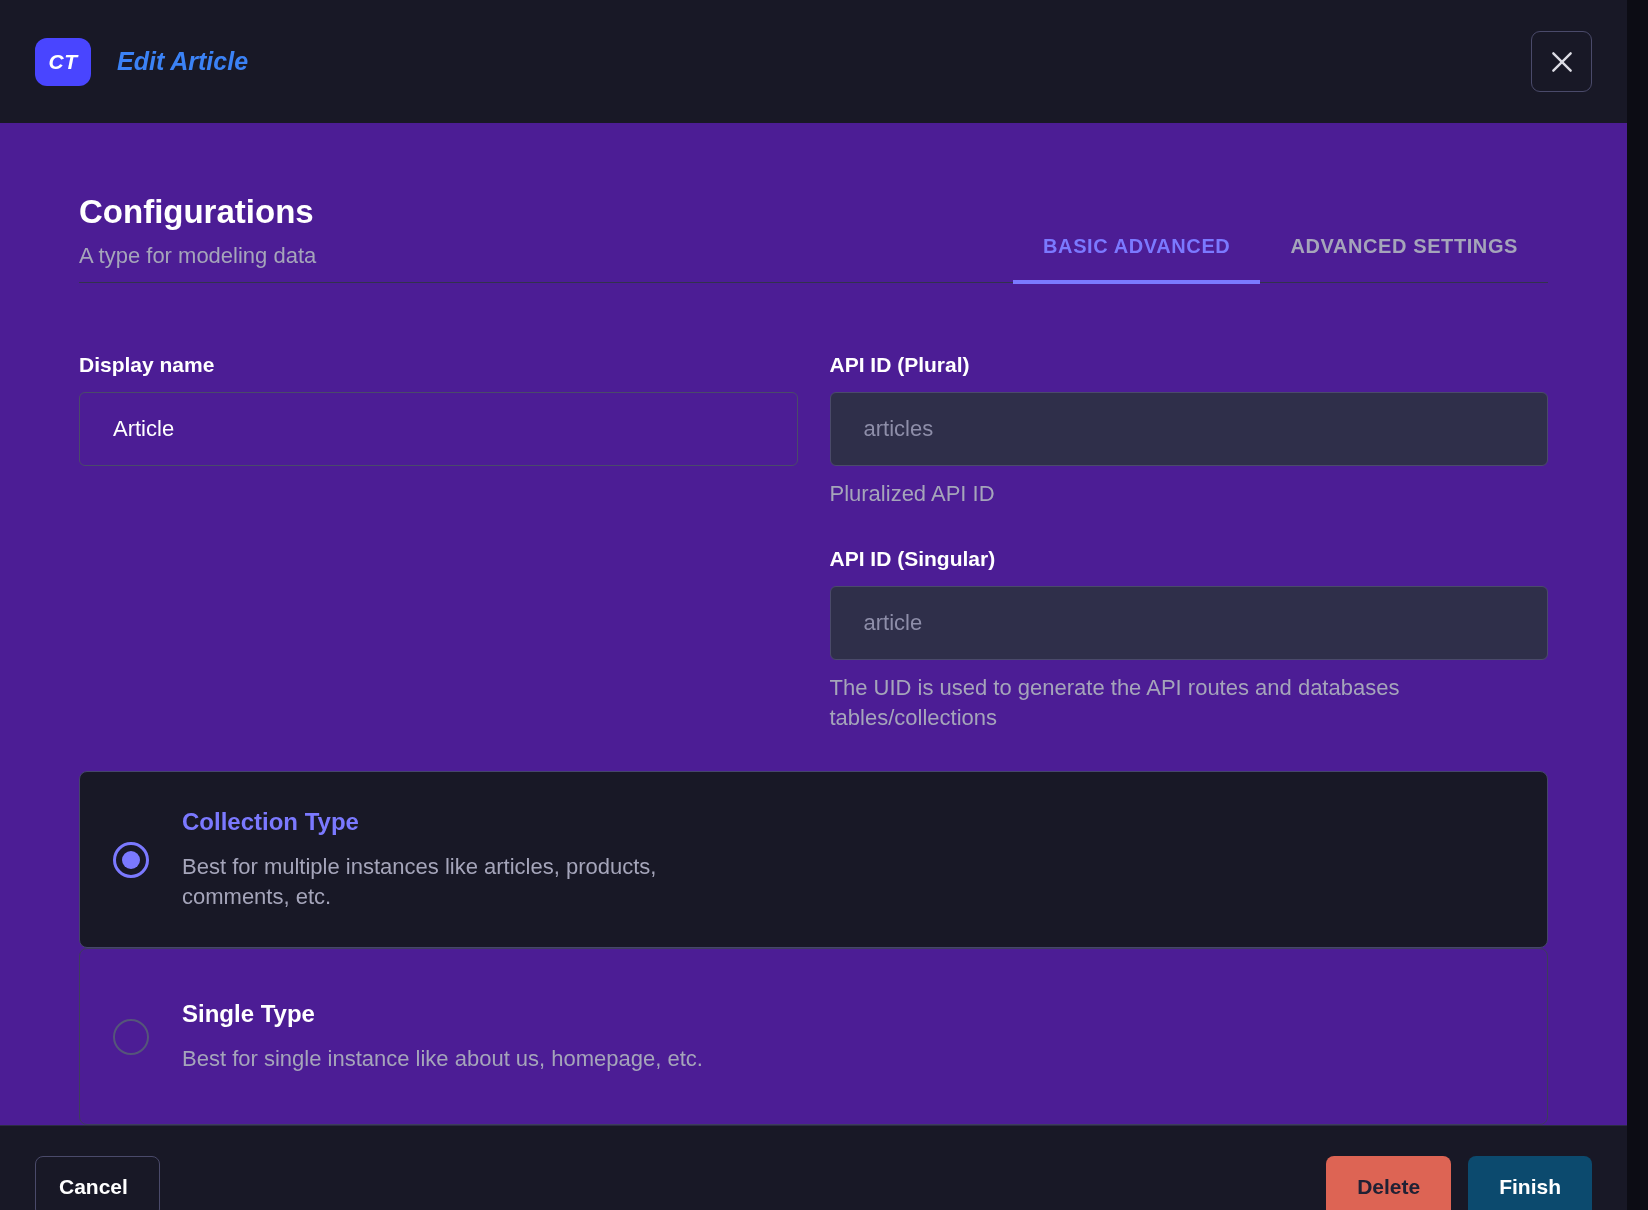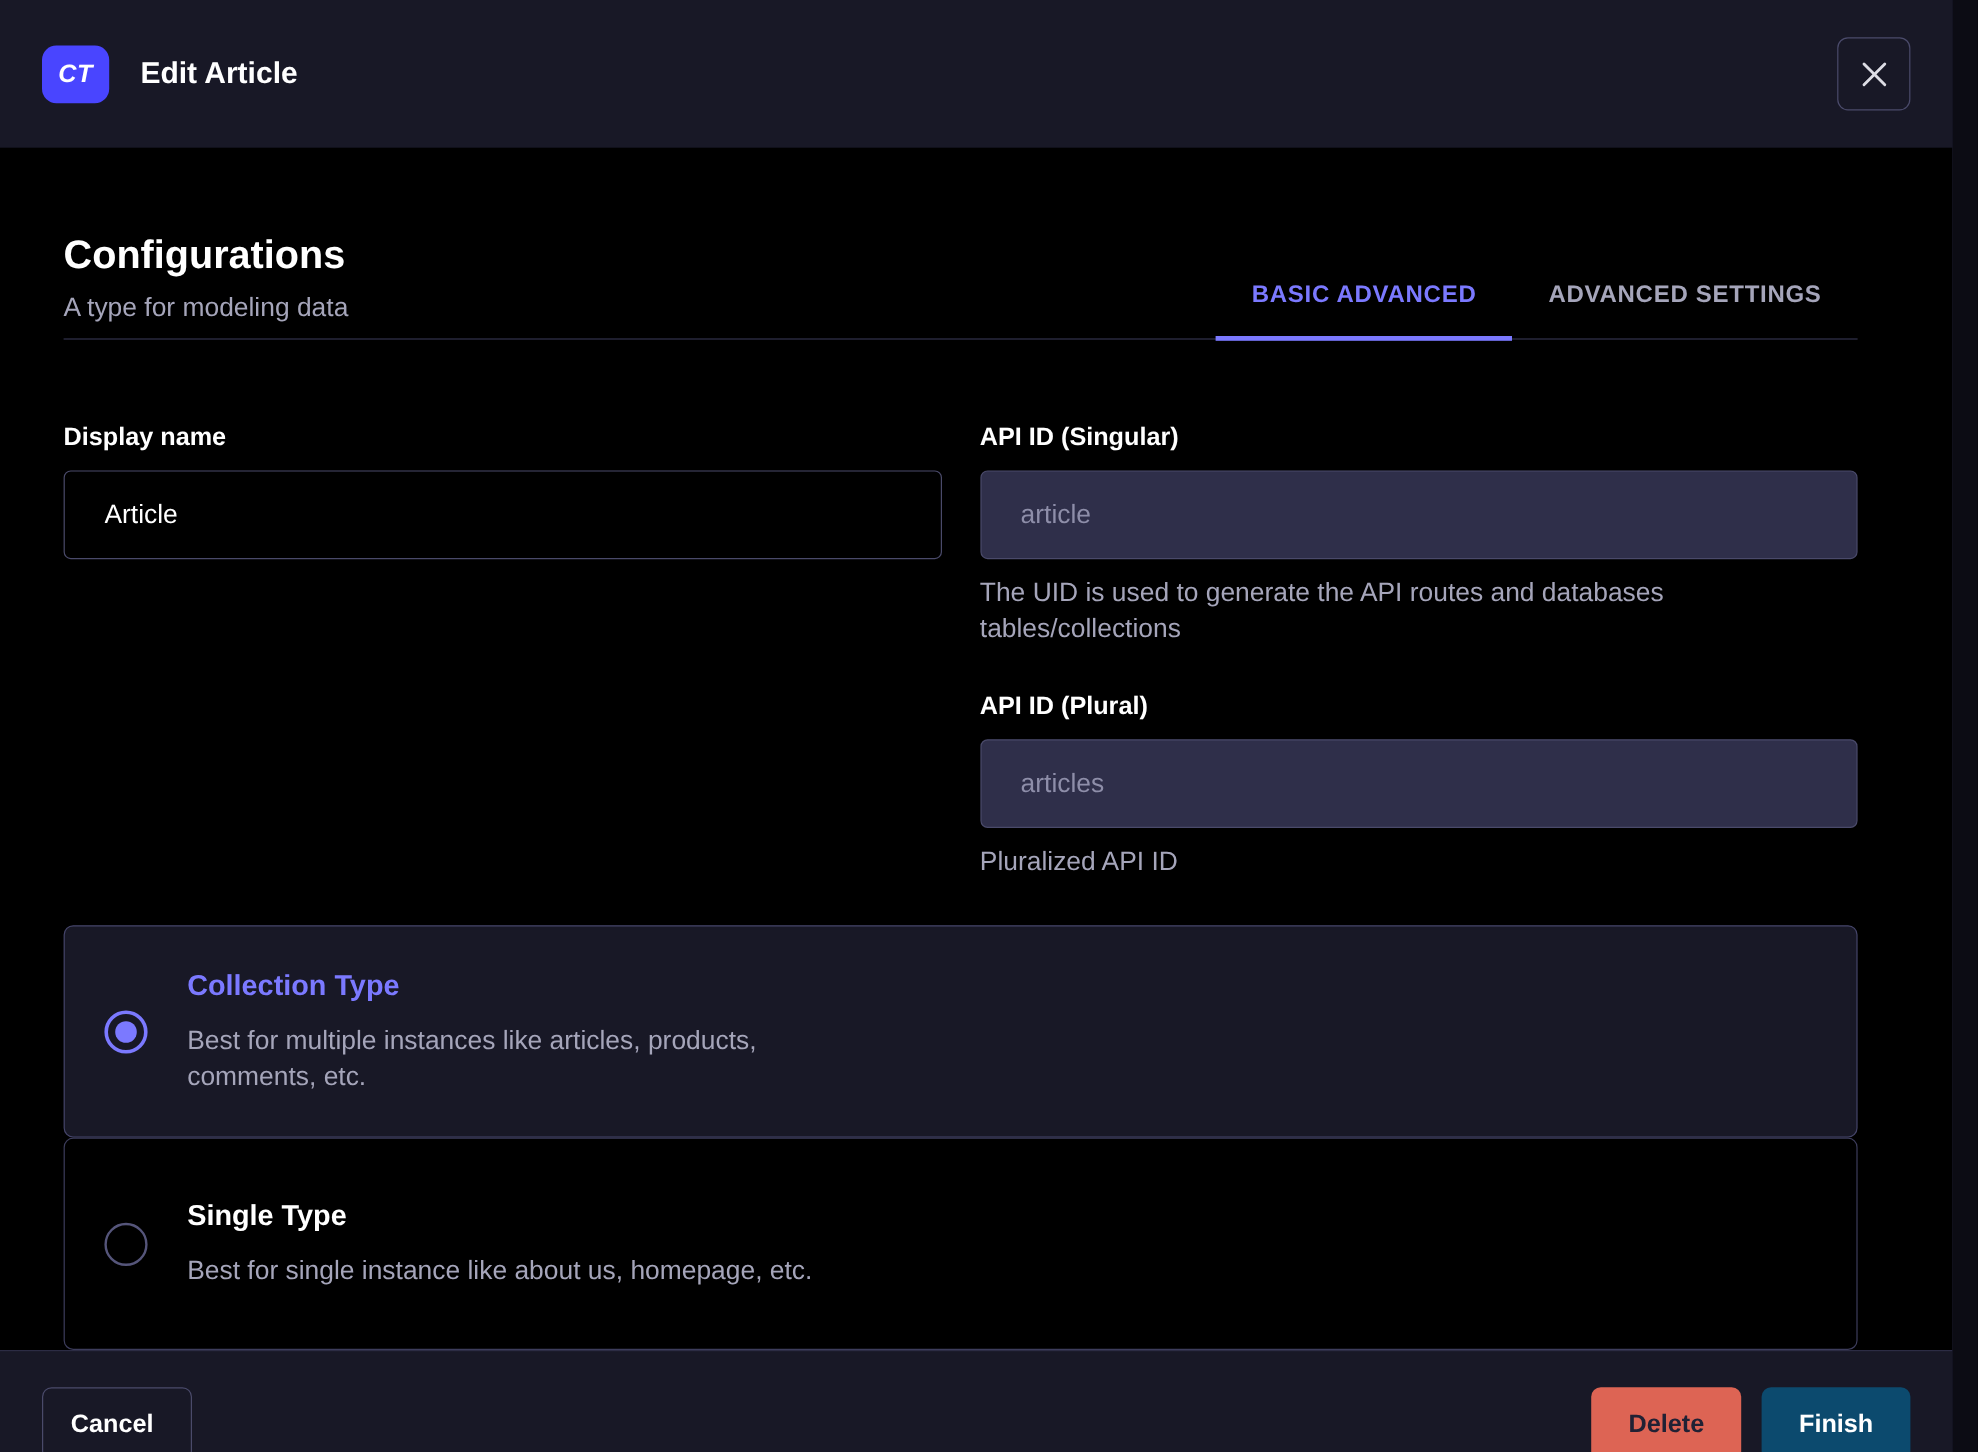--- a/index.html
+++ b/index.html
@@ -14,28 +14,28 @@
   .modal-header {
     height:123px; flex:0 0 123px; background:#181826;
     display:flex; align-items:center; padding:0 35px;
   }
   .ct-badge {
     width:56px; height:48px; border-radius:12px; background:#4945ff;
     color:#ffffff; font-weight:bold; font-style:italic; font-size:21px;
     display:flex; align-items:center; justify-content:center;
     letter-spacing:0.5px;
   }
-  .modal-title { color:#ffffff; font-size:25px; font-weight:bold; margin-left:26px; }
+  .modal-title { color:#3b82f6; font-size:25px; font-weight:bold; margin-left:26px;font-style:italic; }
   .close-btn {
     margin-left:auto; width:61px; height:61px; border-radius:9px;
     background:transparent; border:1px solid #4a4a6a; cursor:pointer;
     display:flex; align-items:center; justify-content:center;
   }
   
-  .modal-body { flex:1 1 auto; padding:70px 79px 0 53px; background:#000000; }
+  .modal-body { flex:1 1 auto; padding:70px 79px 0 79px; background:#4c1d95; }
   .section-head {
     display:flex; justify-content:space-between; align-items:flex-end;
     border-bottom:1px solid #32324d;
   }
   .head-texts { padding-bottom:13px; }
   .page-title { color:#ffffff; font-size:33px; font-weight:bold; }
   .page-subtitle { color:#a5a5ba; font-size:22px; margin-top:12px; }
   .tabs { display:flex; align-items:flex-end; }
   .tab {
     font-size:20px; font-weight:bold; letter-spacing:0.6px;
@@ -134,29 +134,29 @@
 
     <div class="form-grid">
 
       <div class="field-block">
         <label class="field-label">Display name</label>
         <input class="text-input" type="text" value="Article" style="">
       </div>
 
       <div>
         <div class="field-block">
+          <label class="field-label">API ID (Plural)</label>
+          <input class="text-input" type="text" disabled="" placeholder="articles" style="">
+          <div class="field-hint">Pluralized API ID</div>
+        </div>
+
+        <div class="field-block">
           <label class="field-label">API ID (Singular)</label>
           <input class="text-input" type="text" disabled="" placeholder="article" style="">
           <div class="field-hint">The UID is used to generate the API routes and databases tables/collections</div>
-        </div>
-
-        <div class="field-block">
-          <label class="field-label">API ID (Plural)</label>
-          <input class="text-input" type="text" disabled="" placeholder="articles" style="">
-          <div class="field-hint">Pluralized API ID</div>
         </div>
       </div>
     </div>
 
     <div class="type-section">
       <div class="type-grid">
 
         <div class="type-card selected">
           <span class="radio-outer">
             <span class="radio-dot"></span>

